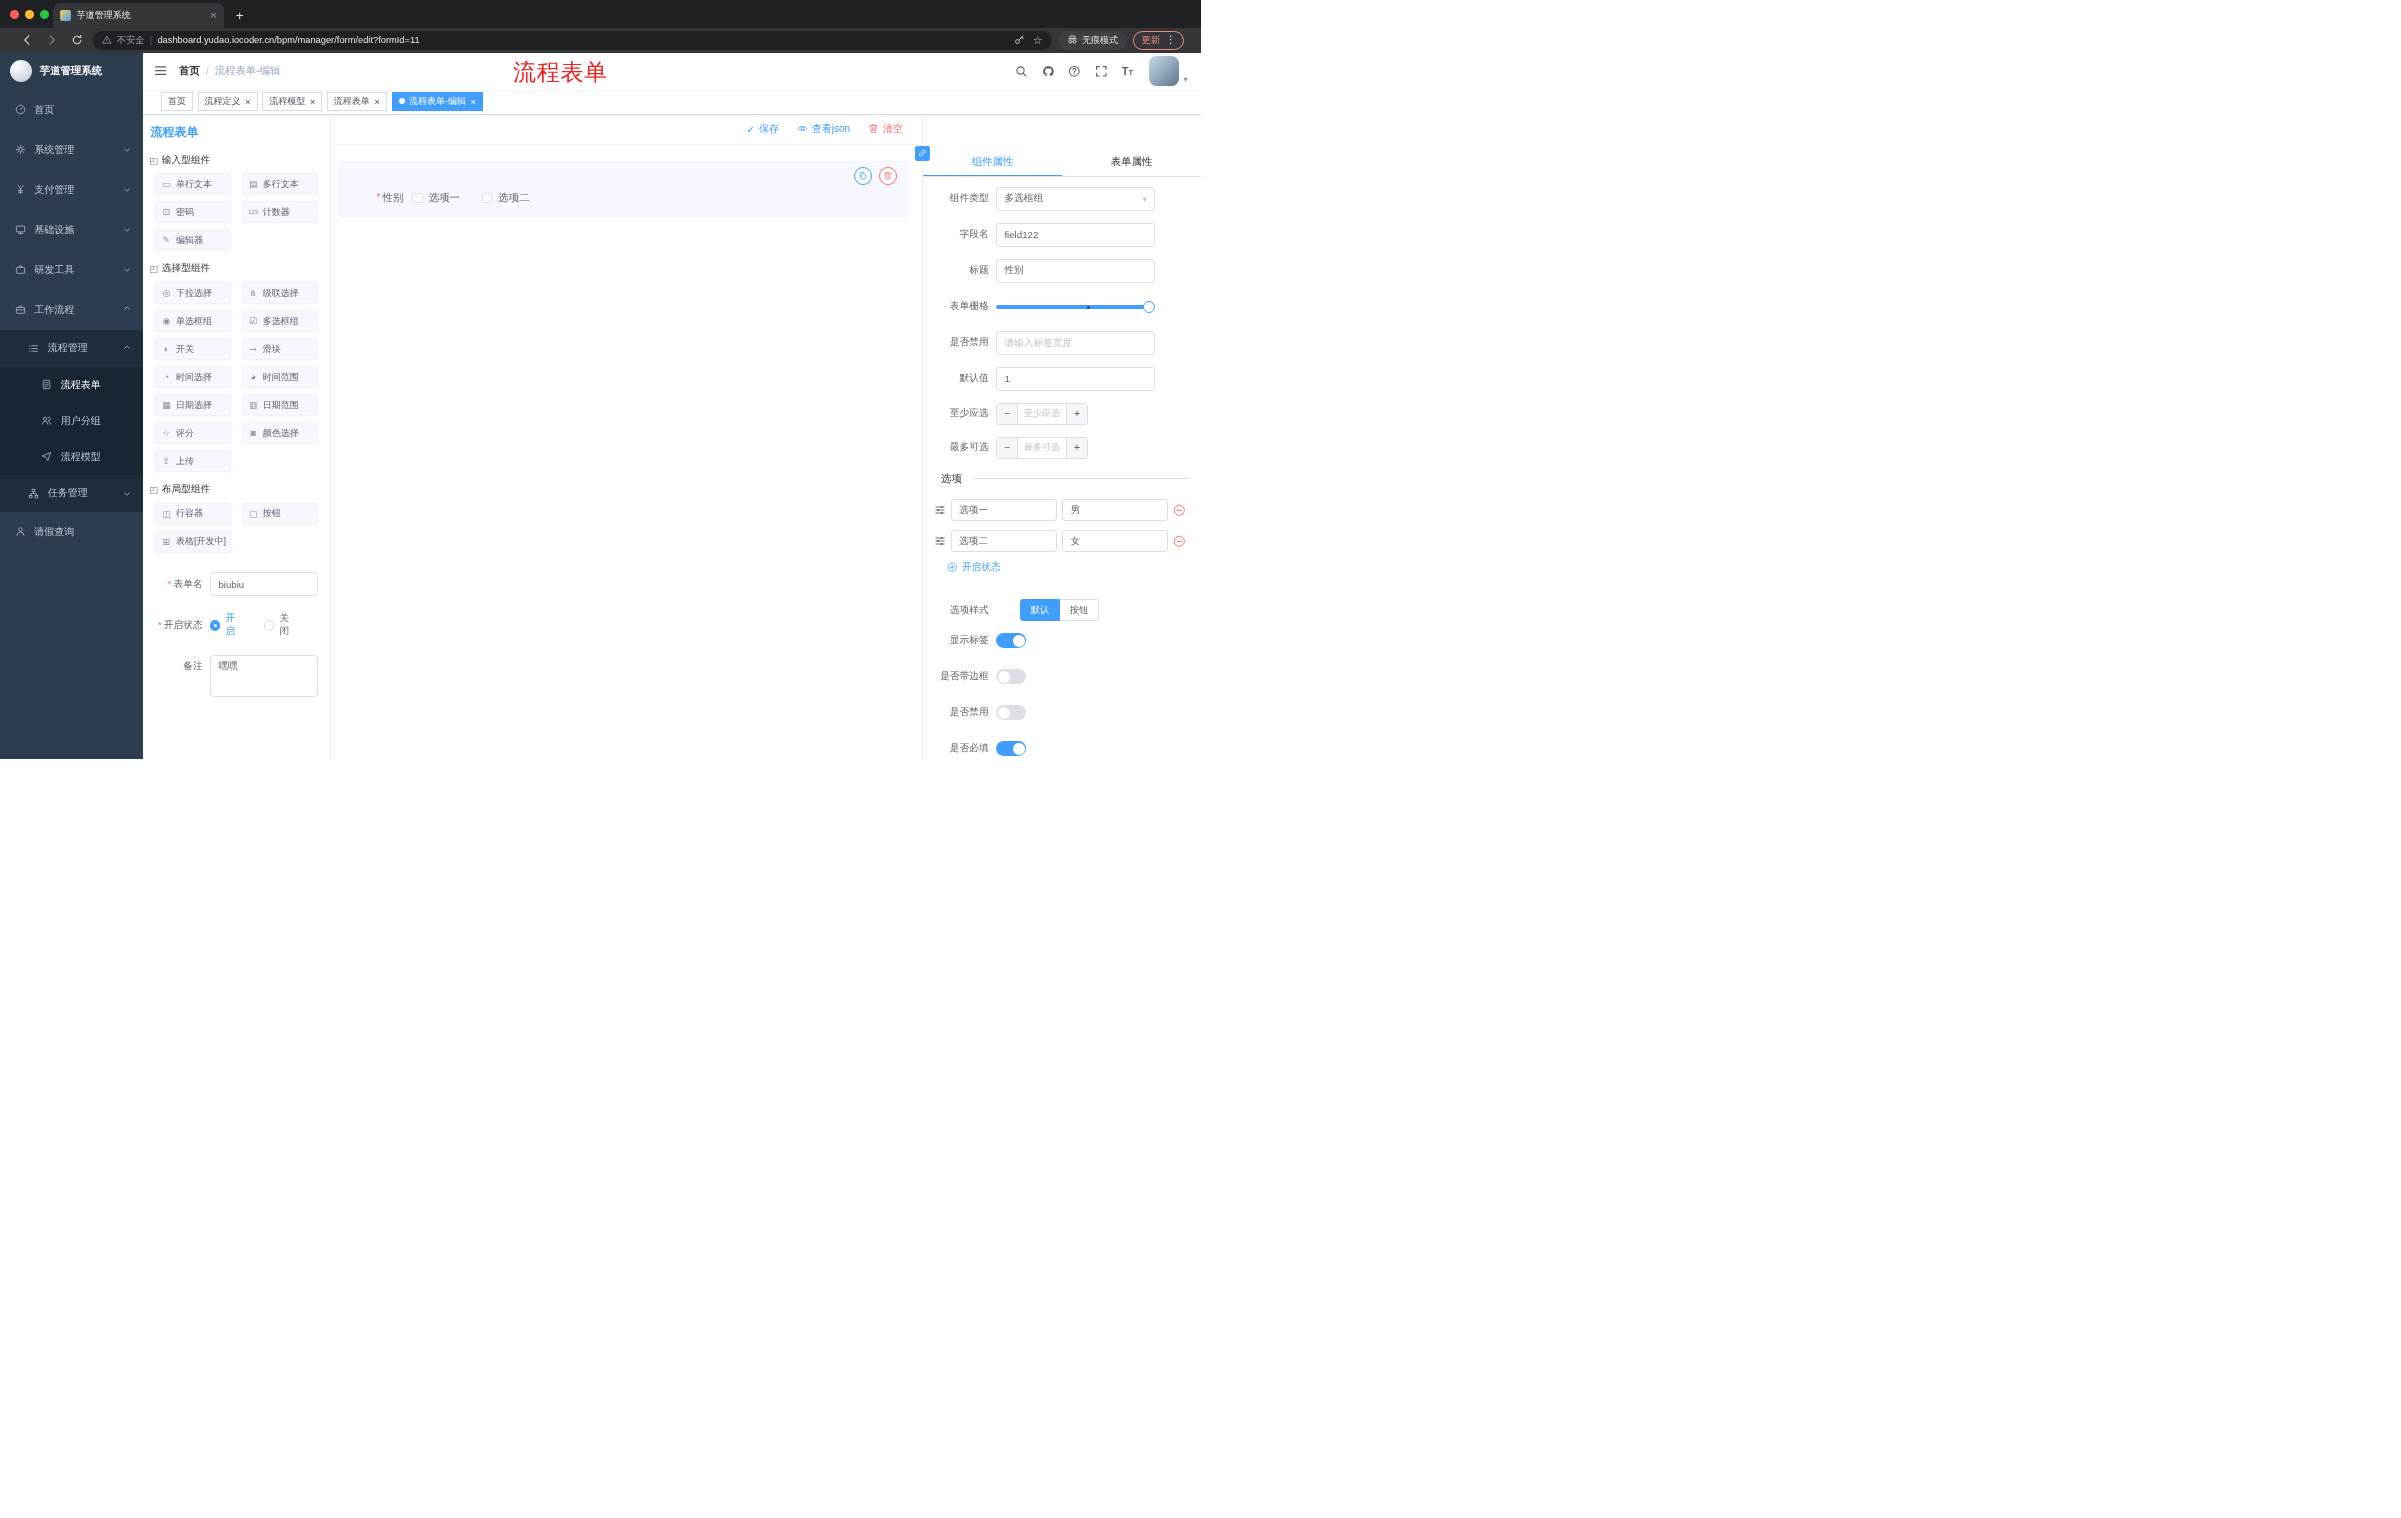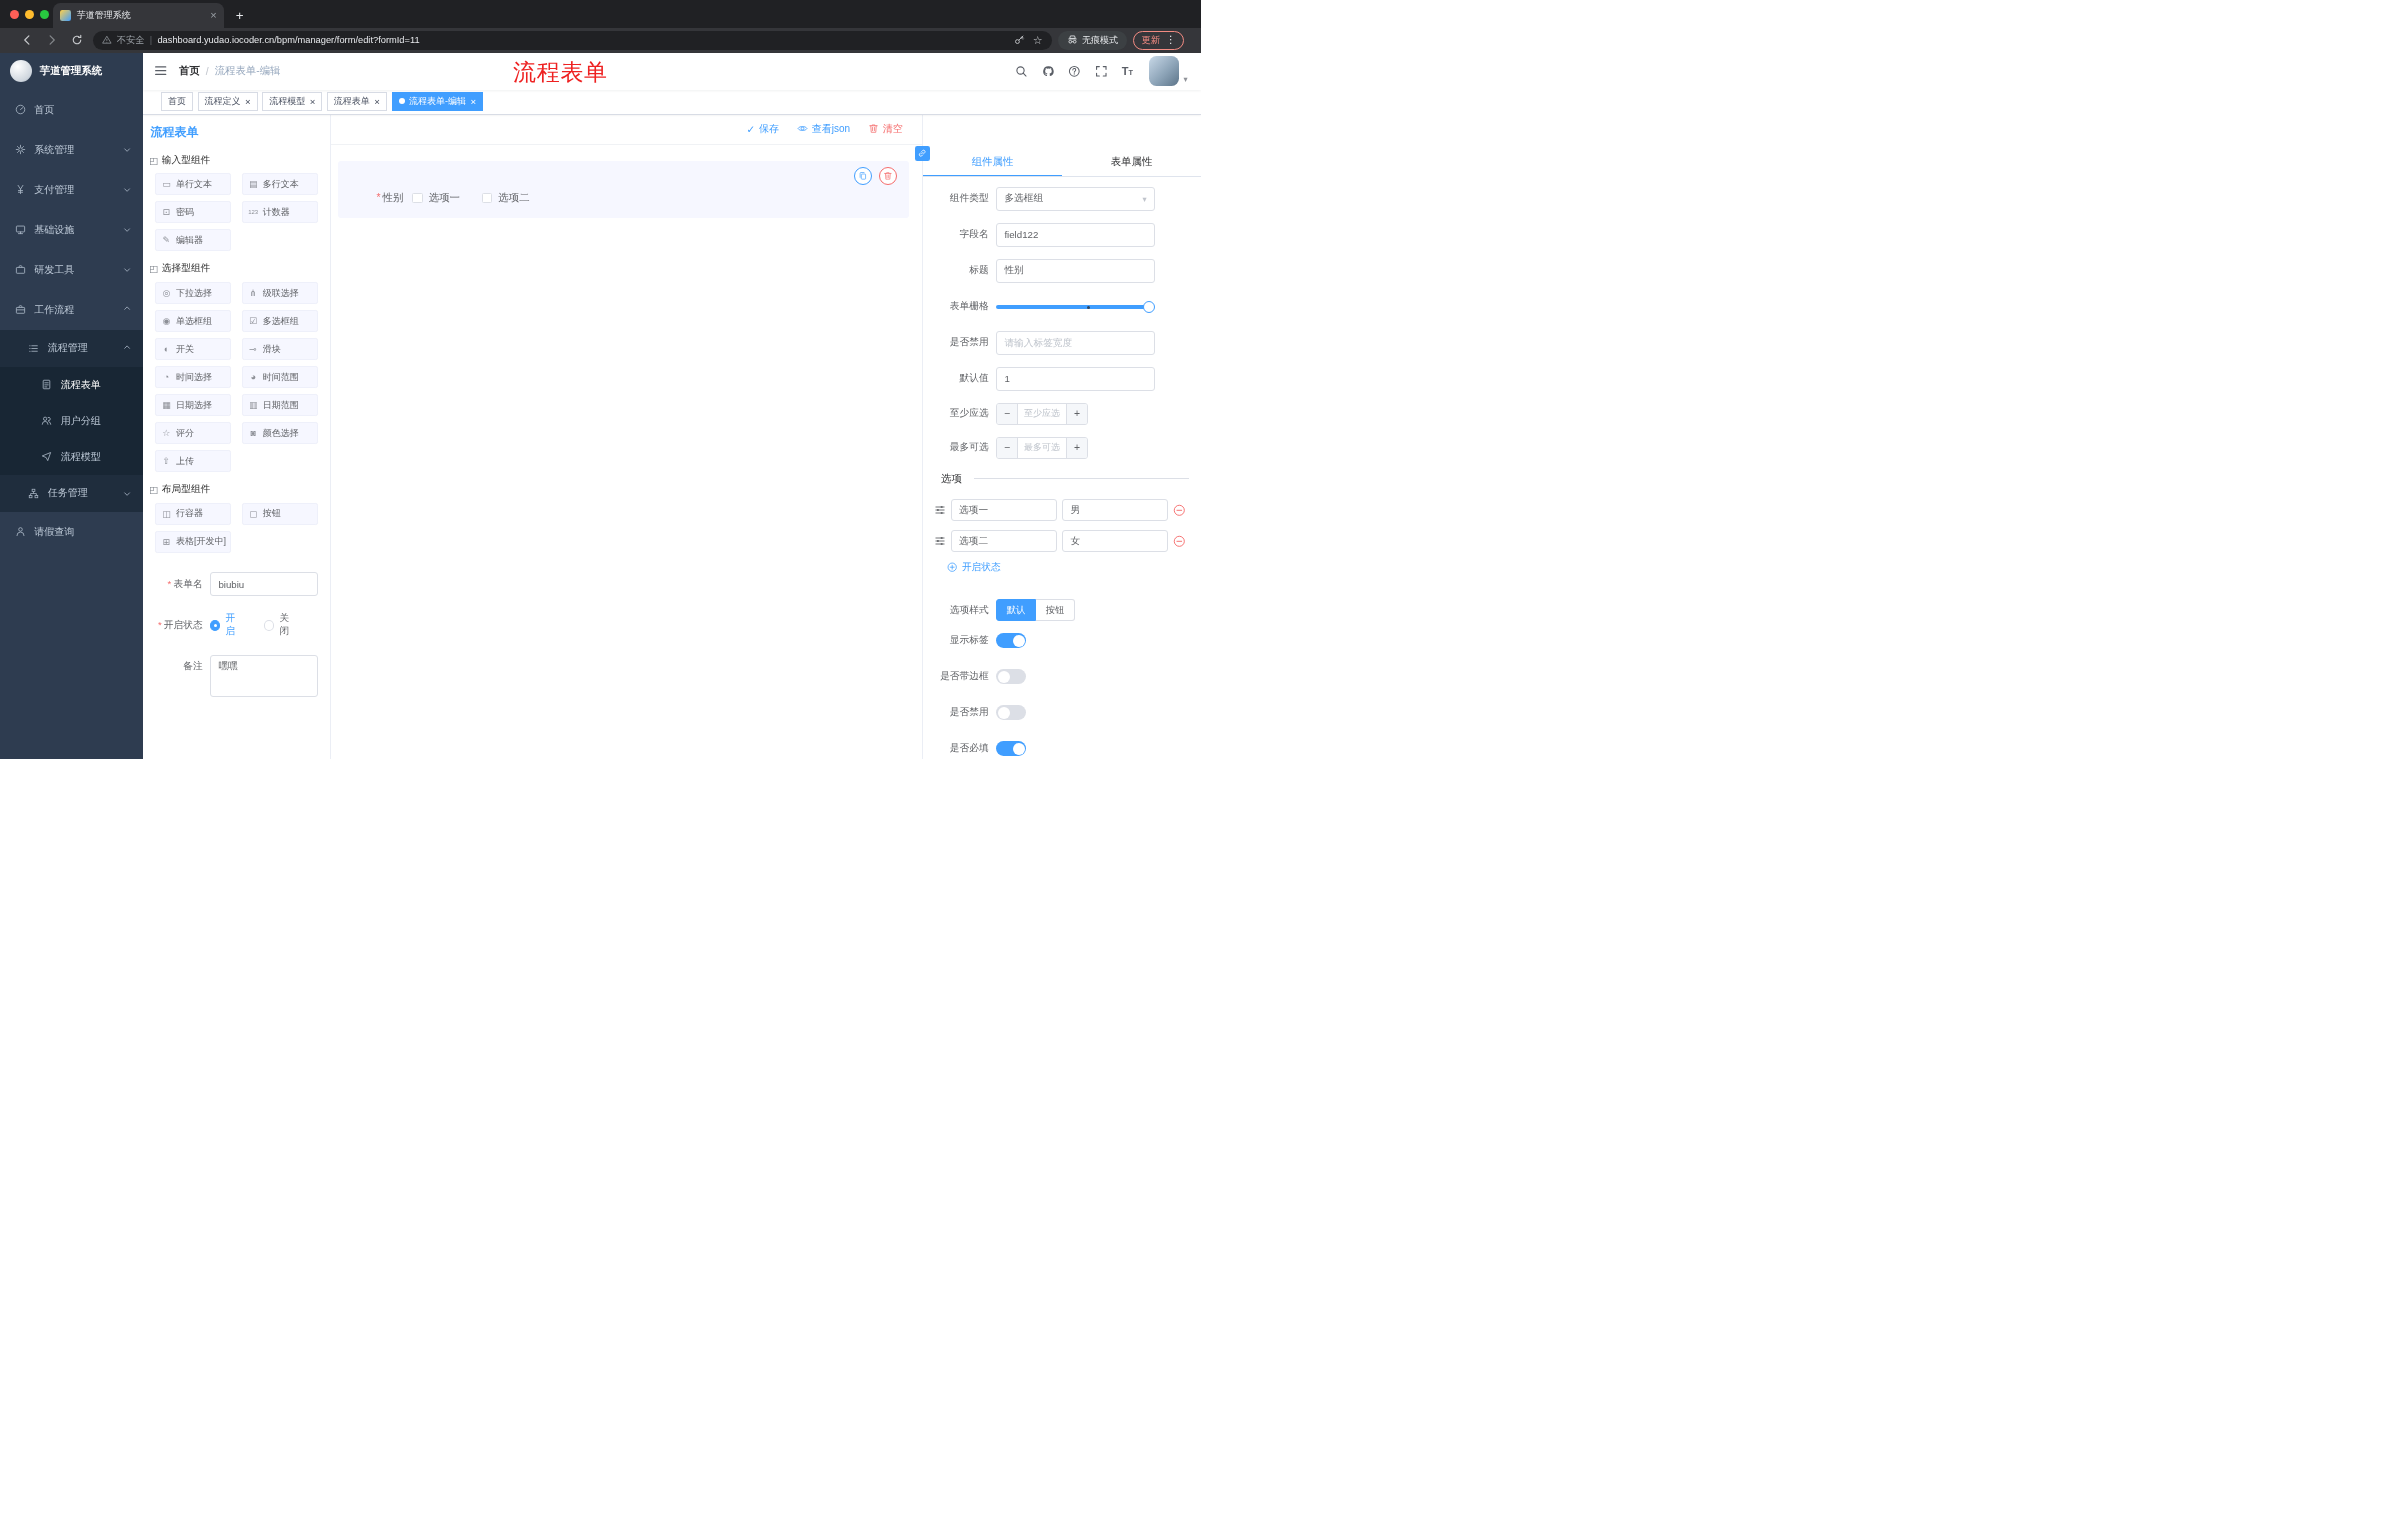--- a/index.html
+++ b/index.html
@@ -152,21 +152,21 @@
   .orow { display:flex; align-items:center; gap:5.2px; margin:0 -31px 9px 4.5px; }
   .orow .el-input { height:22px; flex:1; }
   .drag-ico { color:#606266; flex-shrink:0; display:flex; }
   .drag-ico svg { width:12px; height:12px; }
   .rm-ico { color:#f56c6c; flex-shrink:0; display:flex; cursor:pointer; }
   .rm-ico svg { width:12.6px; height:12.6px; }
   .add-opt { display:flex; align-items:center; gap:4.5px; color:#409eff; font-size:9.7px; margin:3px 0 25px 18px; cursor:pointer; }
   .add-opt svg { width:10.4px; height:10.4px; }
   .seg { display:flex; }
   .seg-btn { height:22px; padding:0 9.7px; font-size:9.3px; border:0.7px solid #dcdfe6; background:#fff; color:#606266; cursor:pointer; font-family:inherit; }
-  .seg-btn.first { border-radius:3px 0 0 3px; }
+  .seg-btn.first { border-radius:3px 0 0 3px;margin-left:24px; }
   .seg-btn.last { border-radius:0 3px 3px 0; border-left:none; }
   .seg-btn.active { background:#409eff; border-color:#409eff; color:#fff; }
   .swrow { display:flex; align-items:center; margin-bottom:21px; }
   .switch { width:30px; height:15px; border-radius:7.4px; position:relative; cursor:pointer; }
   .switch.on { background:#409eff; }
   .switch.off { background:#dcdfe6; }
   .knob { position:absolute; top:1.5px; width:12px; height:12px; border-radius:50%; background:#fff; }
   .switch.on .knob { right:1.5px; }
   .switch.off .knob { left:1.5px; }
 

